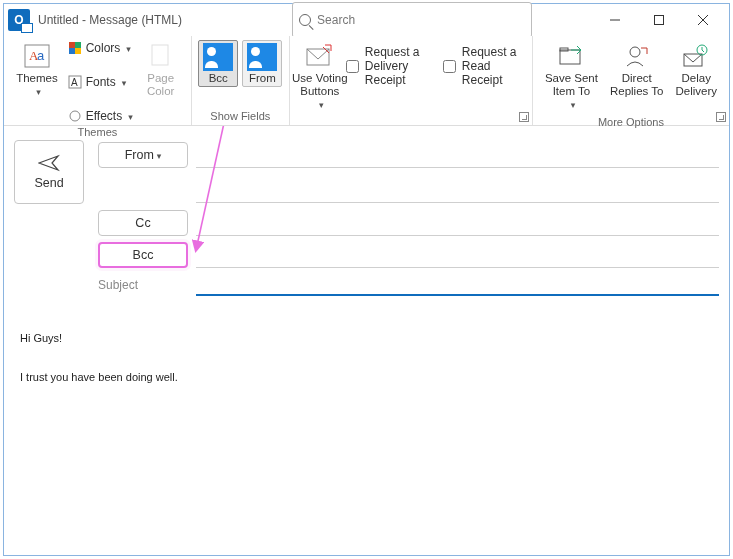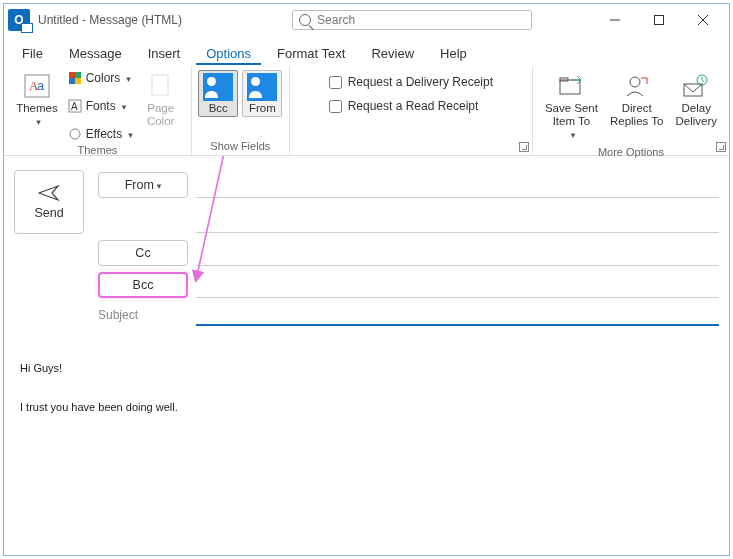--- a/index.html
+++ b/index.html
@@ -45,21 +45,21 @@
     position:absolute;
     right:-3px; bottom:-2px;
     width:10px; height:8px;
     border:1px solid #0f6cbd;
     background:#fff;
   }
   .title-text { color:#555; font-size:12px;text-align:right; }
   .searchbox {
     margin-left: 110px;
     width: 240px;
-    height: 20px;
+    height: 36px;
     border: 1px solid #bdbdbd;
     border-radius: 3px;
     display: flex;
     align-items: center;
     padding: 0 6px;
     color:#777;
     background:#fff;
   }
   .searchbox .mag {
     width:12px;height:12px;border:1.4px solid #666;border-radius:50%;
@@ -126,21 +126,21 @@
   .big-btn {
     display:flex;flex-direction:column;align-items:center;
     padding: 2px 4px;
     min-width:44px;
     font-size:11.5px;
     color:#333;
     text-align:center;
     line-height:1.15;
   }
   .big-btn .ic { width:30px;height:28px;margin-bottom:2px;display:flex;align-items:center;justify-content:center; }
-  .mini-row { display:flex;flex-direction:column;gap:12px;font-size:12px;color:#333;}
+  .mini-row { display:flex;flex-direction:column;gap:18px;font-size:12px;color:#333;}
   .mini { display:flex;align-items:center;gap:4px;padding:1px 2px;}
   .mini .chev::after{content:"▾";font-size:9px;color:#555;margin-left:2px;}
   .toggle-btn {
     border:1px solid #bfbfbf;
     background:#f1f1f1;
     width:40px;
     padding: 2px 2px 2px 2px;
     text-align:center;
     font-size:11.5px;
     border-radius:2px;
@@ -253,29 +253,20 @@
         </div>
       <div class="win-btn">
           <svg width="12" height="12">
             <line x1="1" y1="1" x2="11" y2="11" stroke="#333" stroke-width="1"></line>
             <line x1="11" y1="1" x2="1" y2="11" stroke="#333" stroke-width="1"></line>
           </svg>
         </div>
     </div>
   </div>
 
-  <div class="menubar">
-    <div class="menu-item">File</div>
-    <div class="menu-item">Message</div>
-    <div class="menu-item">Insert</div>
-    <div class="menu-item active">Options</div>
-    <div class="menu-item">Format Text</div>
-    <div class="menu-item">Review</div>
-    <div class="menu-item">Help</div>
-  </div>
 
   <div class="ribbon">
 
     <div class="group" style="width:190px">
       <div class="group-body">
         <div class="big-btn">
           <div class="ic">
               <svg width="28" height="26">
                 <rect x="2" y="2" width="24" height="22" fill="#fff" stroke="#888"></rect>
                 <text x="6" y="17" font-size="13" fill="#d24726" font-family="serif">A</text>
@@ -334,21 +325,35 @@
         <div class="toggle-btn">
           <div class="toggle-ic"></div>
           <span>From</span>
         </div>
       </div>
       <div class="group-label">Show Fields</div>
     </div>
 
     <div class="group" style="width:246px">
       <div class="group-body">
-        <div style="display:flex;flex-direction:column;gap:8px;padding-top:4px;">
+        <div class="big-btn">
+          <div class="ic">
+              <svg width="30" height="26">
+                <rect x="2" y="6" width="22" height="16" fill="#fff" stroke="#888"></rect>
+                <line x1="2" y1="6" x2="13" y2="16" stroke="#888"></line>
+                <line x1="24" y1="6" x2="13" y2="16" stroke="#888"></line>
+                <path d="M20 2 L26 2 L26 8" fill="none" stroke="#d33"></path>
+                <line x1="18" y1="4" x2="24" y2="10" stroke="#d33"></line>
+              </svg>
+            </div>
+          <span style="white-space:pre">Use Voting
+Buttons</span>
+            <span class="caret-down"></span>
+        </div>
+        <div style="display:flex;flex-direction:row;gap:8px;padding-top:4px;">
           <label class="chk">
               <input type="checkbox" style="">
               <span>Request a Delivery Receipt</span>
             </label>
           <label class="chk">
               <input type="checkbox" style="">
               <span>Request a Read Receipt</span>
             </label>
         </div>
       </div>

